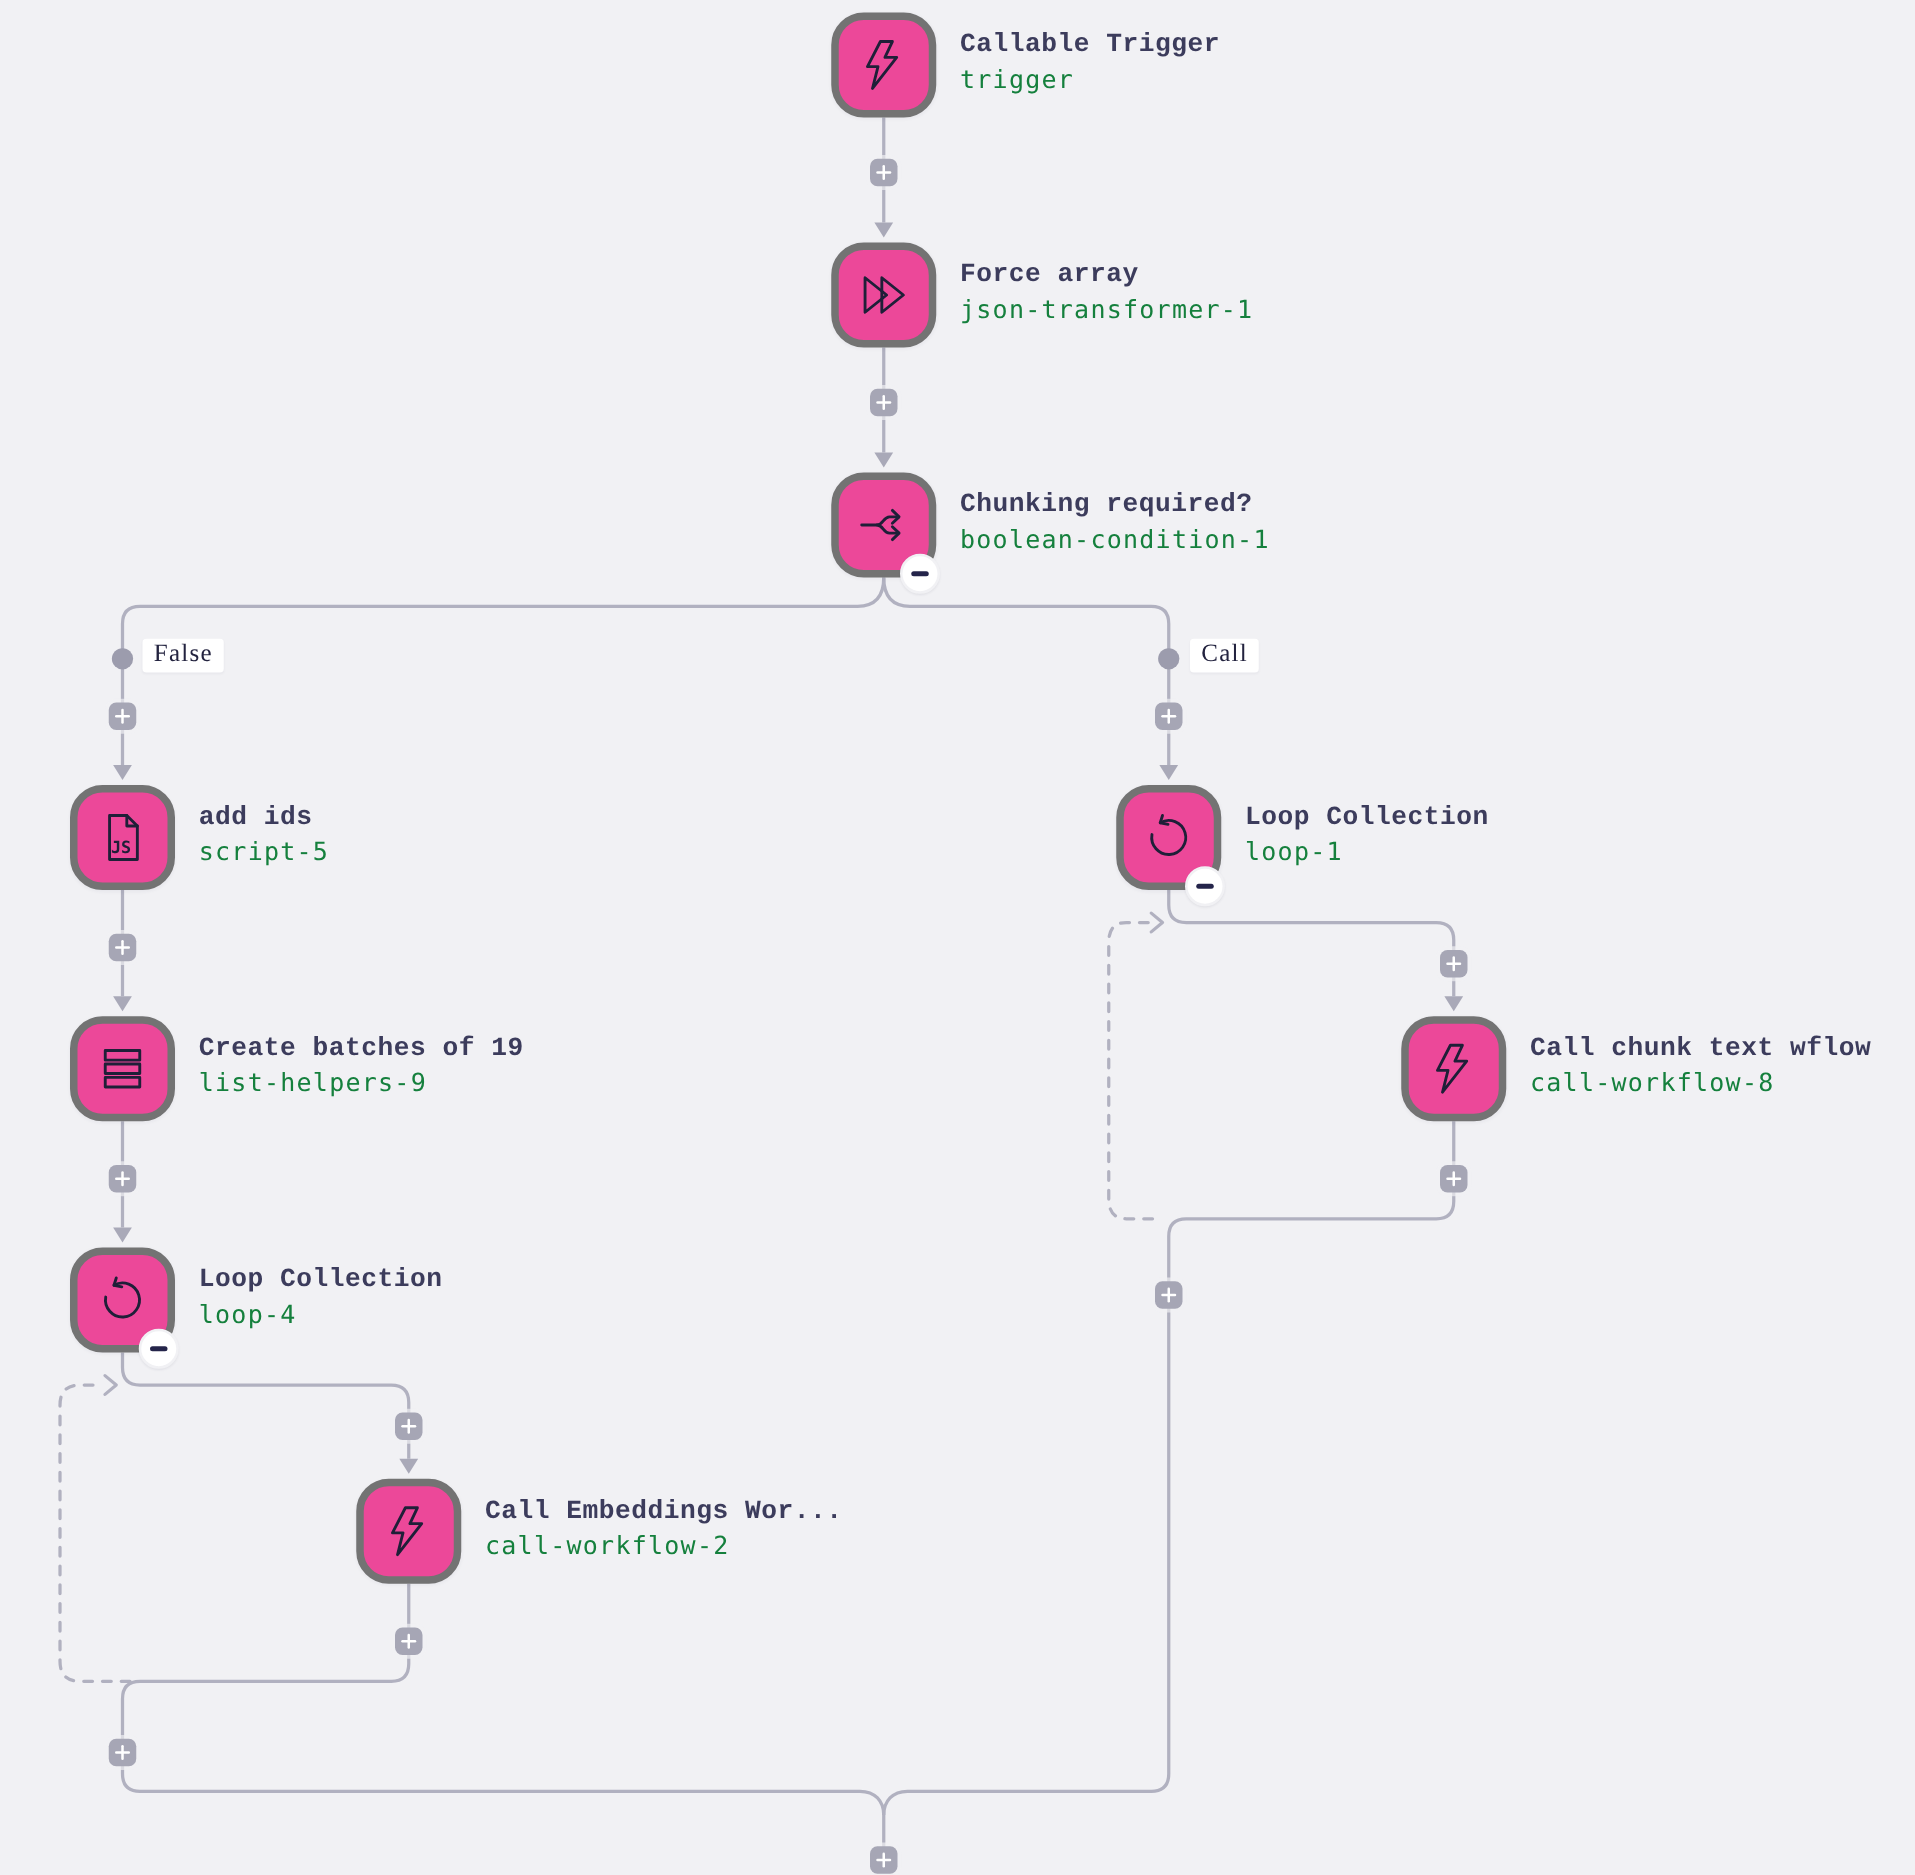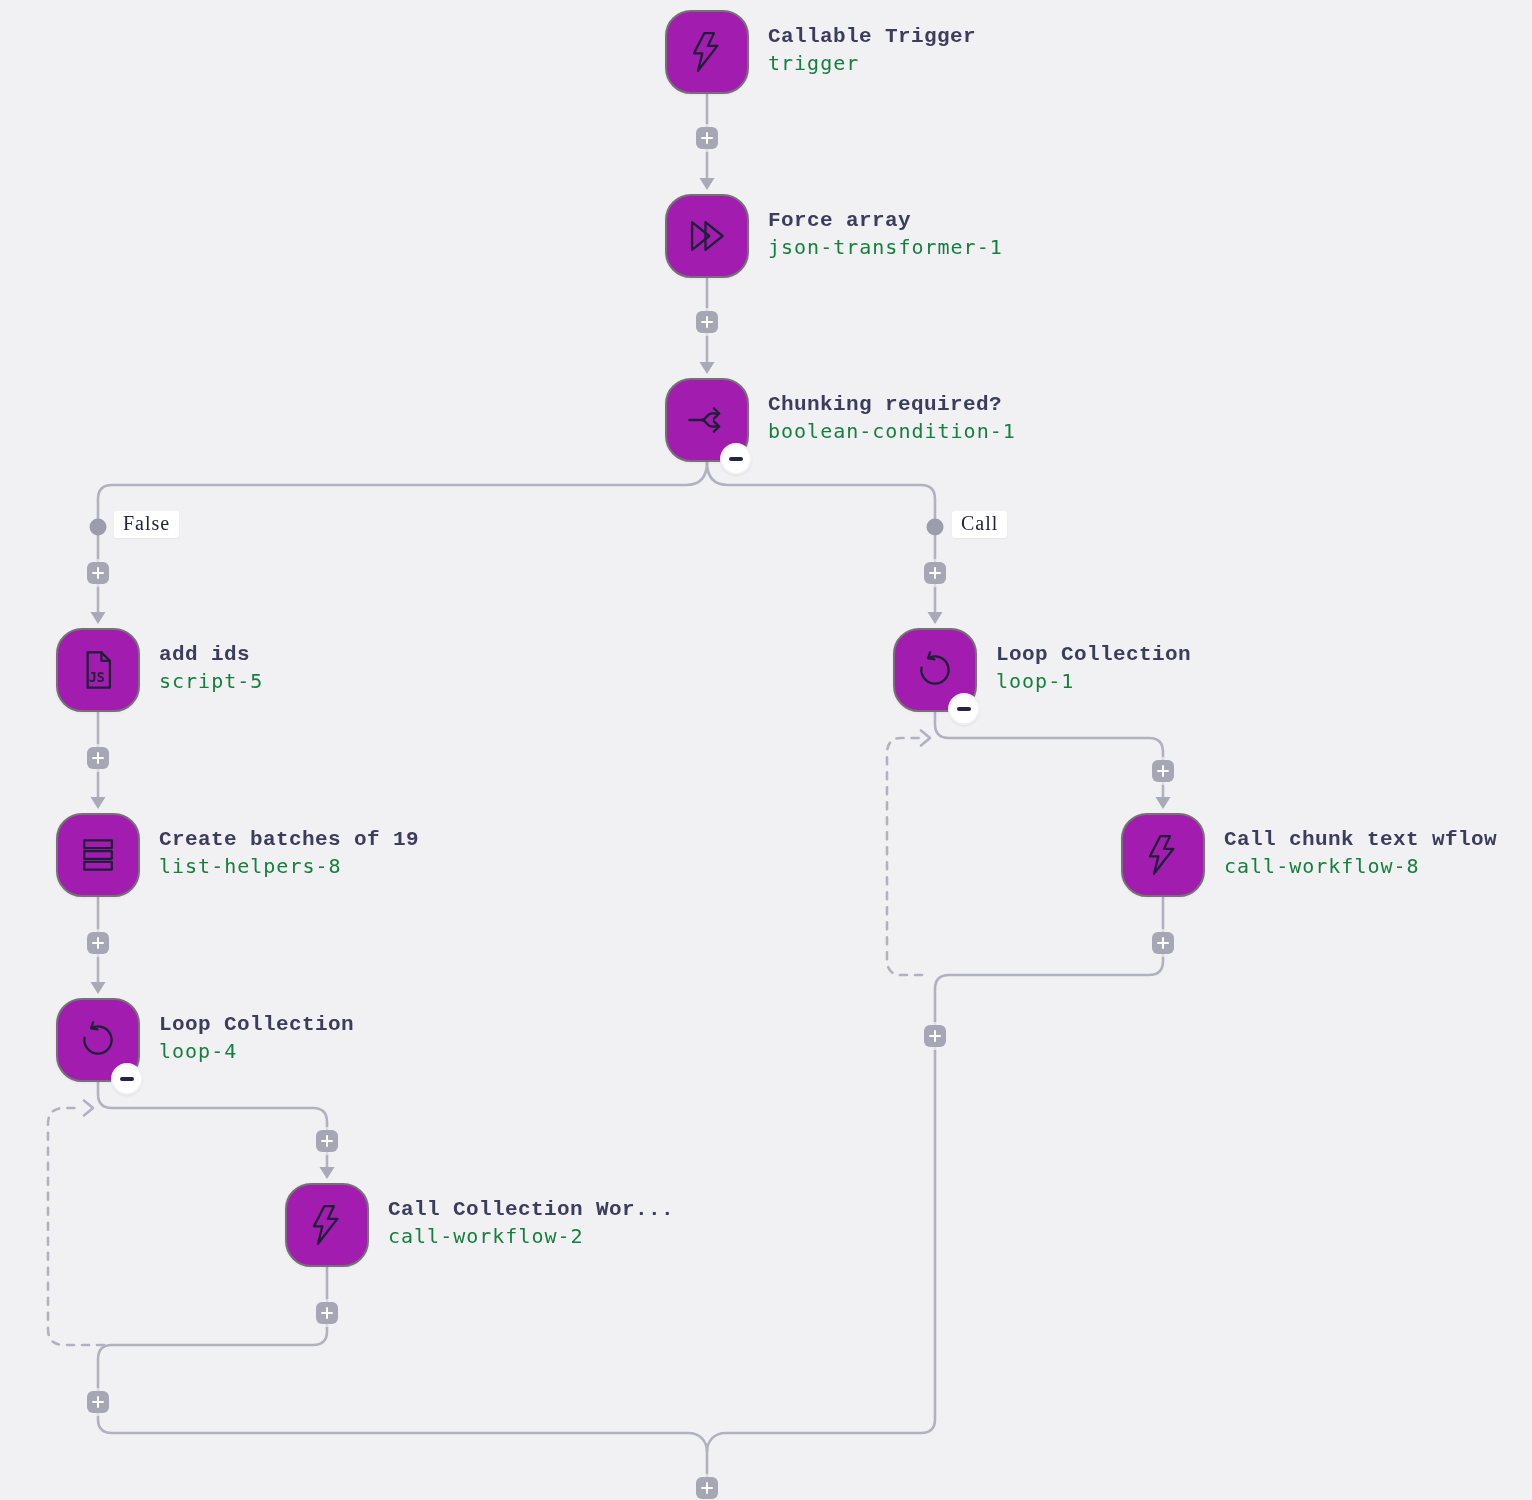--- a/index.html
+++ b/index.html
@@ -7,22 +7,22 @@
        font-family:"Liberation Sans",sans-serif;}
   .canvas{position:relative;width:1532px;height:1500px;}
   svg.edge-layer{position:absolute;left:0;top:0;}
   .edge{stroke:#b1b1c0;stroke-width:2.6;fill:none;}
   .edge.dashed{stroke-dasharray:7 8;stroke-linecap:round;}
   .arrowhead{fill:#a9a9b8;}
   .chev{stroke:#b1b1c0;stroke-width:2.6;fill:none;stroke-linecap:round;stroke-linejoin:round;}
   .branch-dot{fill:#9c9cad;}
 
   .node{position:absolute;}
-  .node-box{position:absolute;left:0;top:0;width:84px;height:84px;background:#a21caf;
-            border:2px solid #737373;border-radius:26px;box-sizing:border-box;
+  .node-box{position:absolute;left:0;top:0;width:84px;height:84px;background:#ec4899;
+            border:6px solid #737373;border-radius:26px;box-sizing:border-box;
             box-shadow:0 1px 3px rgba(40,40,70,0.05);
             display:flex;align-items:center;justify-content:center;}
   .node-box svg{stroke:#1f1f38;stroke-width:1.2;fill:none;
                 stroke-linecap:round;stroke-linejoin:round;}
   .node-label{position:absolute;left:103px;top:15px;white-space:nowrap;}
   .node-title{font-size:21px;font-weight:700;color:#3c3c5c;letter-spacing:0.4px;line-height:24px;font-family:Liberation Mono, monospace;}
   .node-subtitle{font-family:"DejaVu Sans Mono",monospace;font-size:20px;color:#15803d;
                  letter-spacing:1px;line-height:24px;margin-top:2px;}
 
   .plus-btn{position:absolute;width:22px;height:22px;border-radius:6px;background:#a6a6b5;
@@ -160,21 +160,21 @@
   <div class="node" style="left:56px;top:813px">
     <div class="node-box">
       <svg width="46" height="46" viewBox="0 0 24 24">
         <rect x="4.8" y="4.4" width="14.4" height="4"></rect>
         <rect x="4.8" y="10" width="14.4" height="4"></rect>
         <rect x="4.8" y="15.6" width="14.4" height="4"></rect>
       </svg>
     </div>
     <div class="node-label">
       <div class="node-title">Create batches of 19</div>
-      <div class="node-subtitle">list-helpers-8</div>
+      <div class="node-subtitle">list-helpers-9</div>
     </div>
   </div>
 
   <div class="node" style="left:56px;top:998px">
     <div class="node-box">
       <svg width="46" height="46" viewBox="0 0 24 24">
         <path d="M5.0 10.77 A7.1 7.1 0 1 0 8.45 5.85"></path>
         <path d="M9.4 2.8 L8.45 5.85 L11.7 6.5"></path>
       </svg>
     </div>
@@ -185,21 +185,21 @@
   </div>
   <div class="minus-badge" style="left:111px;top:1063px"></div>
 
   <div class="node" style="left:285px;top:1183px">
     <div class="node-box">
       <svg width="46" height="46" viewBox="0 0 24 24">
         <path d="M10.6 2.2h5l-3.1 6.6h4.9L7.3 21.8l2.3-9.1H5.2z"></path>
       </svg>
     </div>
     <div class="node-label">
-      <div class="node-title">Call Collection Wor...</div>
+      <div class="node-title">Call Embeddings Wor...</div>
       <div class="node-subtitle">call-workflow-2</div>
     </div>
   </div>
 
   <div class="node" style="left:893px;top:628px">
     <div class="node-box">
       <svg width="46" height="46" viewBox="0 0 24 24">
         <path d="M5.0 10.77 A7.1 7.1 0 1 0 8.45 5.85"></path>
         <path d="M9.4 2.8 L8.45 5.85 L11.7 6.5"></path>
       </svg>

